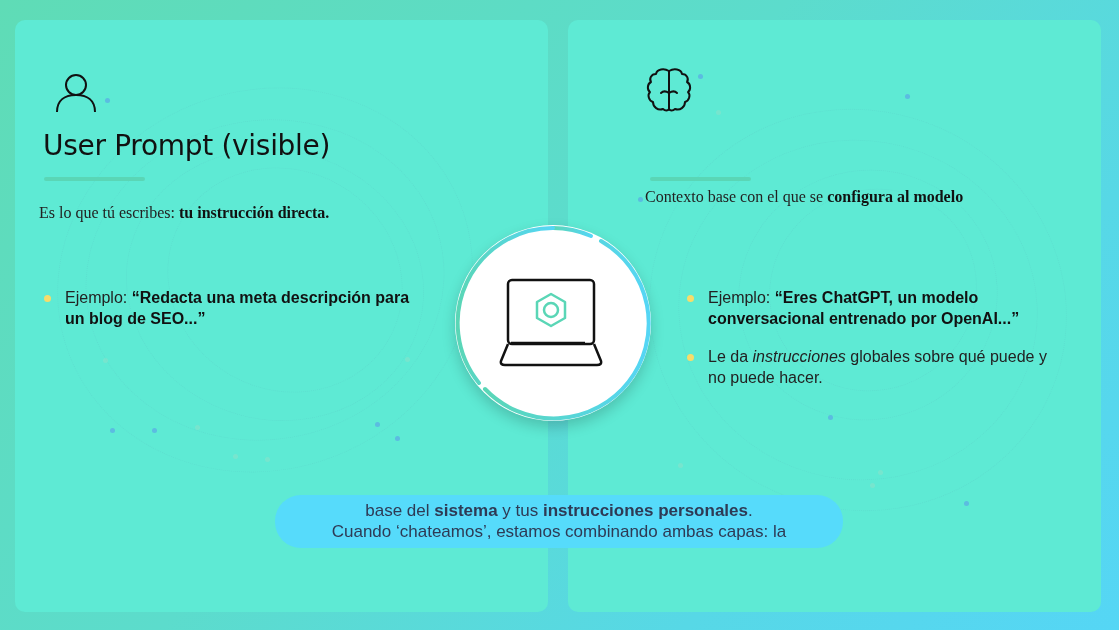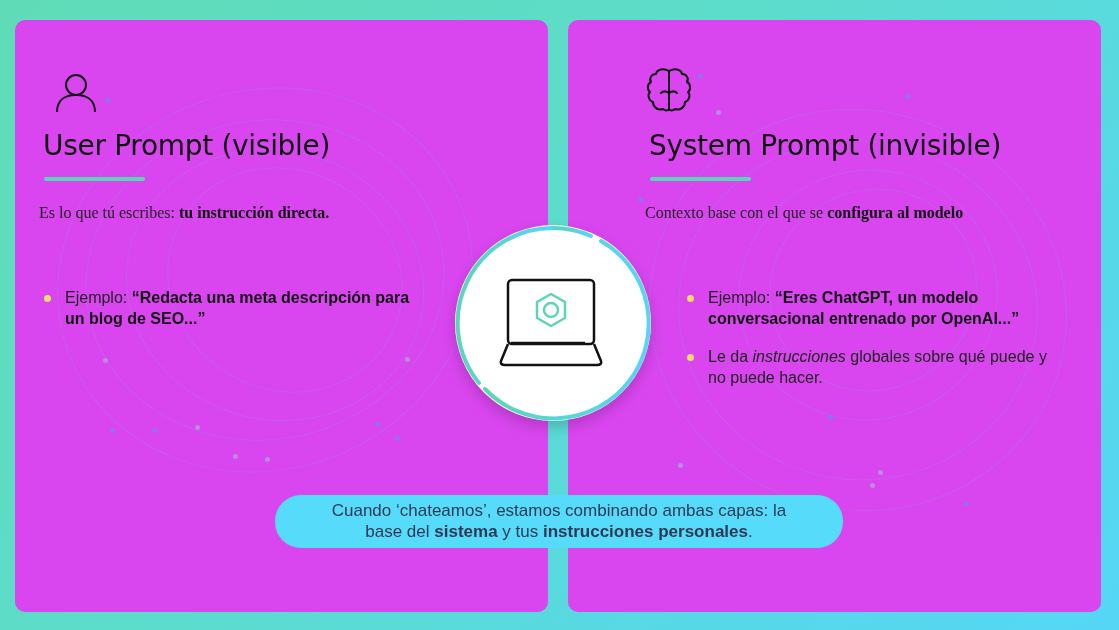--- a/index.html
+++ b/index.html
@@ -8,21 +8,21 @@
       position: relative;
       background: linear-gradient(135deg, #5fdcb6 0%, #5cdccc 45%, #57d8e6 75%, #55d6f5 100%);
       font-family: "DejaVu Sans", "Liberation Sans", sans-serif;
       color: #111;
     }
     .card {
       position: absolute;
       top: 20px;
       width: 533px;
       height: 592px;
-      background: #d946ef;
+      background: #5eead4;
       border-radius: 10px;
       overflow: hidden;
     }
     .card.left { left: 15px; }
     .card.right { left: 568px; width: 533px; }
 
     
     .swirl {
       position: absolute;
       border-radius: 50%;
@@ -173,23 +173,22 @@
   <div class="dot green" style="left:310px;top:450px;"></div>
   <div class="dot green" style="left:302px;top:463px;"></div>
 
   <div class="icon-wrap" style="left:76px;top:45px;">
     <svg width="50" height="50" viewBox="0 0 50 50">
       <path d="M25 6 C20 3 13 4 12 9 C7 9 5 14 7 17 C3 19 3 25 6 27 C3 30 5 36 9 37 C9 42 14 46 19 44 C21 46 24 46 25 44 Z" fill="none" stroke="#111" stroke-width="2" stroke-linejoin="round"></path>
       <path d="M25 6 C30 3 37 4 38 9 C43 9 45 14 43 17 C47 19 47 25 44 27 C47 30 45 36 41 37 C41 42 36 46 31 44 C29 46 26 46 25 44 Z" fill="none" stroke="#111" stroke-width="2" stroke-linejoin="round"></path>
       <path d="M25 14 L25 44 M25 28 C22 26 19 26 17 28 M25 28 C28 26 31 26 33 28" fill="none" stroke="#111" stroke-width="2" stroke-linecap="round"></path>
     </svg>
   </div>
-  <div class="heading" style="left:81px;top:109px;">System Prompt (invisible)</div>
   <div class="underline" style="left:82px;top:157px;"></div>
-  <div class="lead" style="left:77px;top:184px;">
+  <div class="lead" style="left:77px;top:168px;">
     <span>Contexto base con el que se </span><b>configura al modelo</b>
   </div>
   <ul class="bullets" style="left:119px;top:242px;width:360px;">
     <li>
       <span>Ejemplo: </span><b>“Eres ChatGPT, un modelo conversacional entrenado por OpenAI...”</b>
     </li>
     <li>
       <span>Le da </span><i>instrucciones</i><span> globales sobre qué puede y no puede hacer.</span>
     </li>
   </ul>
@@ -213,15 +212,15 @@
       <rect x="9" y="3" width="86" height="64" rx="4" fill="none" stroke="#111" stroke-width="2.5"></rect>
       <line x1="12" y1="66" x2="86" y2="66" stroke="#111" stroke-width="2.5"></line>
       <path d="M9 67 L2 84 Q1 88 6 88 L98 88 Q103 88 102 84 L95 67" fill="none" stroke="#111" stroke-width="2.5" stroke-linejoin="round"></path>
       <polygon points="52,17 66,25 66,41 52,49 38,41 38,25" fill="none" stroke="#5ad6b6" stroke-width="2.5" stroke-linejoin="round"></polygon>
       <circle cx="52" cy="33" r="7" fill="none" stroke="#5ad6b6" stroke-width="2.5"></circle>
     </svg>
   </div>
 </div>
 
 <div class="pill">
+  <div><span>base del </span><b>sistema</b><span> y tus </span><b>instrucciones personales</b><span>.</span></div>
   <div>Cuando ‘chateamos’, estamos combinando ambas capas: la</div>
-  <div><span>base del </span><b>sistema</b><span> y tus </span><b>instrucciones personales</b><span>.</span></div>
 </div>
 
 </body></html>

